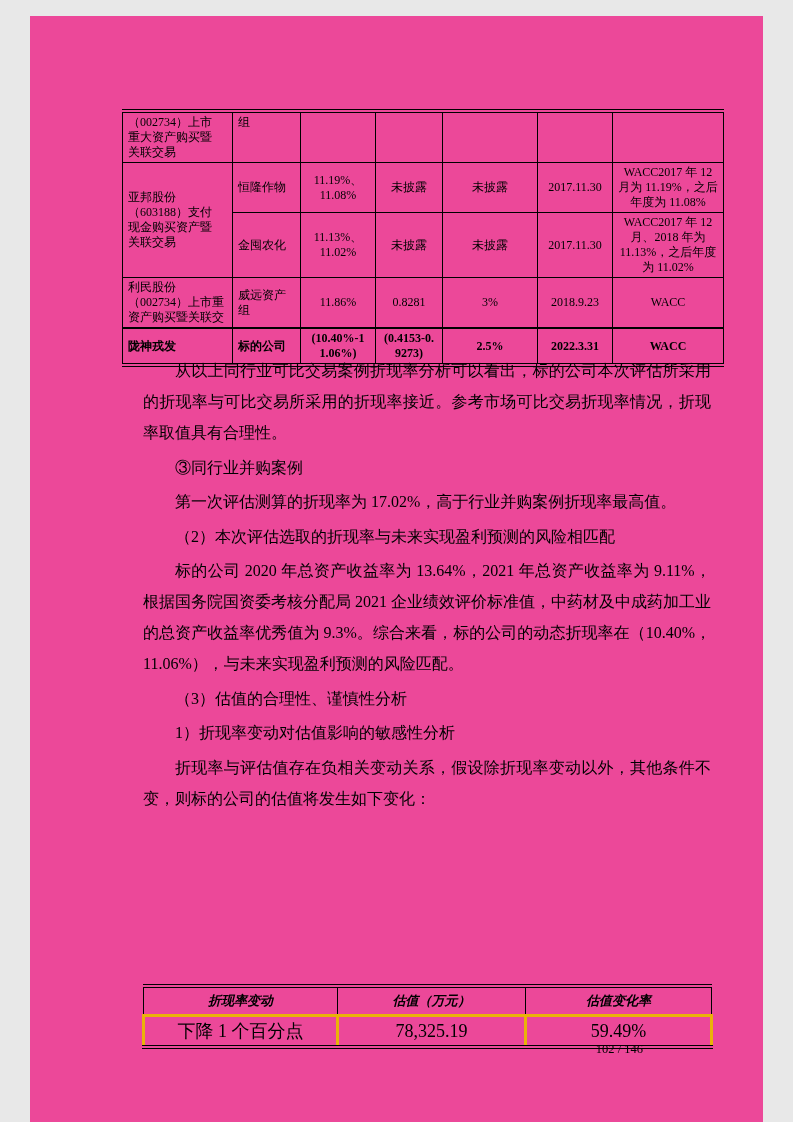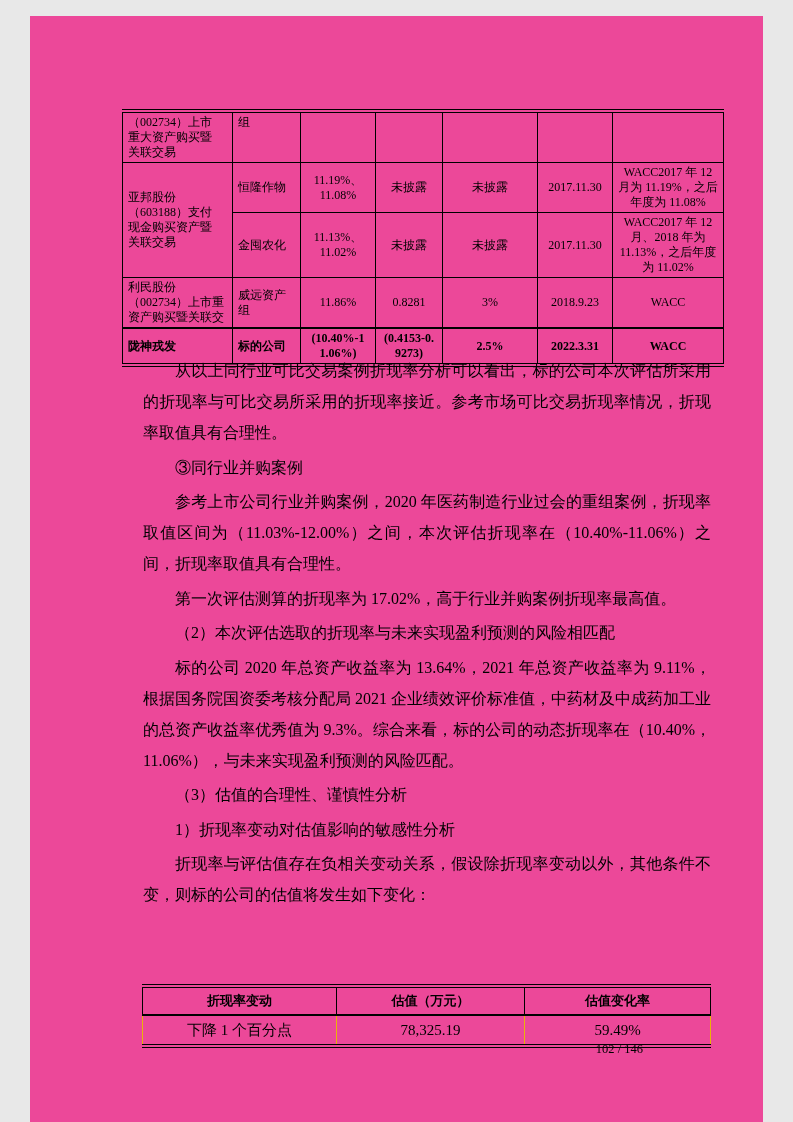--- a/index.html
+++ b/index.html
@@ -35,24 +35,24 @@
 
   
   table.t2 {
     position:absolute; left:112px; top:968px; width:568px;
     border-collapse:collapse; table-layout:fixed;
     border-top:4px double #000; border-bottom:4px double #000;
     text-align:center;
   }
   table.t2 th {
     border:1px solid #000; border-bottom:2px solid #000;
-    font-size:13px; font-weight:bold; height:24px; padding:1px;
+    font-size:13px; font-weight:bold; height:24px; padding:1px;font-style:italic;
   }
   table.t2 td {
-    border:1px solid #eab308; font-size:15px; height:26px; padding:1px;
+    border:3px solid #eab308; font-size:18px; height:26px; padding:1px;
   }
 
   
   .footer {
     position:absolute; top:1026px; right:120px;
     font-size:12.5px; font-weight:normal;
     font-family:"Liberation Serif","DejaVu Serif",serif;
   }
 </style>
 </head>
@@ -131,21 +131,20 @@
         <td>2.5%</td>
         <td>2022.3.31</td>
         <td>WACC</td>
       </tr>
     </tbody>
   </table>
 
   <div class="body-text">
     <p>从以上同行业可比交易案例折现率分析可以看出，标的公司本次评估所采用的折现率与可比交易所采用的折现率接近。参考市场可比交易折现率情况，折现率取值具有合理性。</p>
     <p>③同行业并购案例</p>
-    <p>参考上市公司行业并购案例，2020 年医药制造行业过会的重组案例，折现率取值区间为（11.03%-12.00%）之间，本次评估折现率在（10.40%-11.06%）之间，折现率取值具有合理性。</p>
     <p>第一次评估测算的折现率为 17.02%，高于行业并购案例折现率最高值。</p>
     <p>（2）本次评估选取的折现率与未来实现盈利预测的风险相匹配</p>
     <p>标的公司 2020 年总资产收益率为 13.64%，2021 年总资产收益率为 9.11%，根据国务院国资委考核分配局 2021 企业绩效评价标准值，中药材及中成药加工业的总资产收益率优秀值为 9.3%。综合来看，标的公司的动态折现率在（10.40%，11.06%），与未来实现盈利预测的风险匹配。</p>
     <p>（3）估值的合理性、谨慎性分析</p>
     <p>1）折现率变动对估值影响的敏感性分析</p>
     <p>折现率与评估值存在负相关变动关系，假设除折现率变动以外，其他条件不变，则标的公司的估值将发生如下变化：</p>
   </div>
 
   <table class="t2">
     <colgroup>

